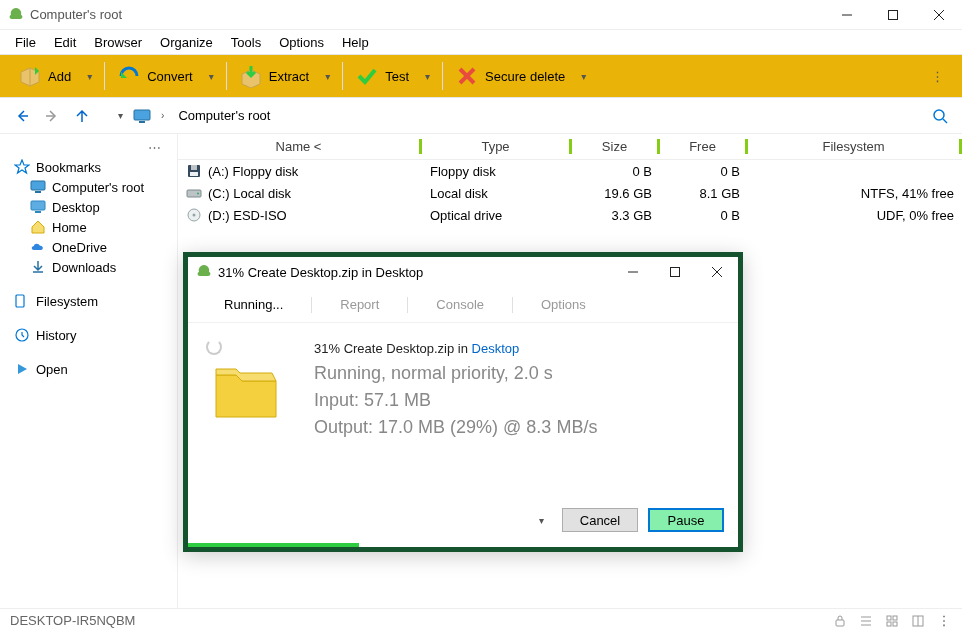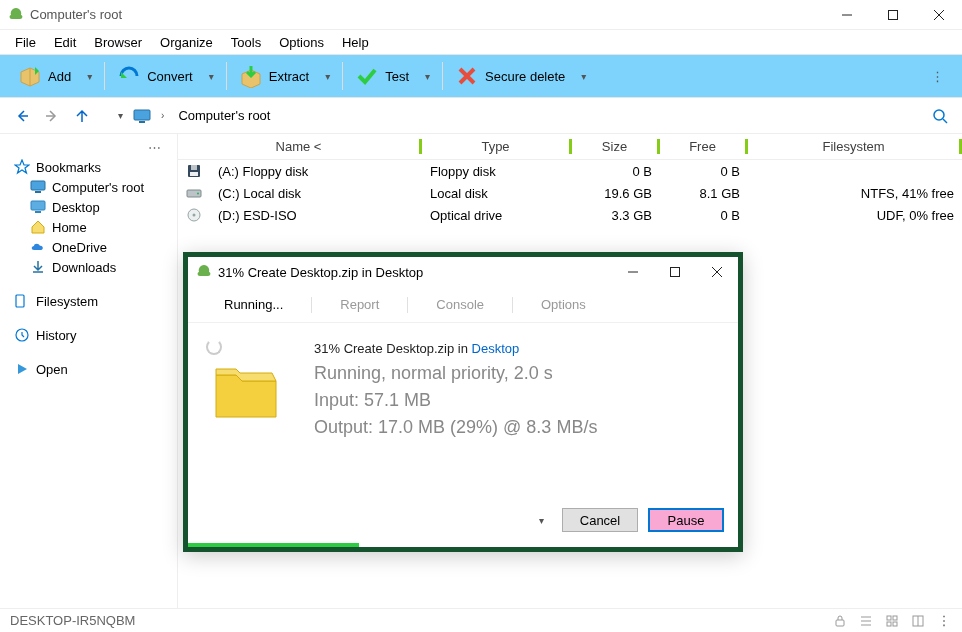--- a/index.html
+++ b/index.html
@@ -10,21 +10,21 @@
 .titlebar .app-icon { width: 16px; height: 16px; margin-right: 6px; }
 .titlebar .title { color: #555; flex: 1; }
 .titlebar .win-controls { display: flex; }
 .titlebar .win-btn { width: 46px; height: 30px; display: flex; align-items: center; justify-content: center; color: #444; }
 
 
 .menubar { height: 24px; display: flex; align-items: center; padding: 0 6px; gap: 0; }
 .menubar .menu-item { padding: 3px 9px; cursor: default; }
 
 
-.toolbar { height: 44px; background: #7dd3fc; border-top: 1px solid #e5e5e5; border-bottom: 1px solid #e5e5e5; display: flex; align-items: center; padding: 0 10px; }
+.toolbar { height: 44px; background: #eab308; border-top: 1px solid #e5e5e5; border-bottom: 1px solid #e5e5e5; display: flex; align-items: center; padding: 0 10px; }
 .toolbar .tb-btn { display: flex; align-items: center; padding: 4px 8px; gap: 6px; cursor: default; }
 .toolbar .tb-icon { width: 24px; height: 24px; display: flex; align-items: center; justify-content: center; }
 .toolbar .chev { padding: 4px 8px; color: #555; font-size: 10px; }
 .toolbar .sep { width: 1px; height: 28px; background: #ddd; margin: 0 4px; }
 .toolbar .more { margin-left: auto; padding: 4px 8px; color: #555; }
 .dots-vert { display:inline-block; line-height:4px; letter-spacing:0; font-size:13px; color:#555;}
 
 
 .addrbar { height: 36px; display: flex; align-items: center; padding: 0 10px; gap: 6px; border-bottom: 1px solid #eee; }
 .addrbar .nav-btn { width: 24px; height: 24px; display: flex; align-items: center; justify-content: center; color: #0066cc; cursor: default; }
@@ -47,21 +47,21 @@
 .table-head { display: flex; border-bottom: 1px solid #eee; height: 26px; align-items: center; }
 .table-head .th { padding: 0 8px; border-right: 3px solid #84cc16; color: #404040; cursor:default;text-align:center; }
 .th-name { width: 244px; }
 .th-type { width: 150px; }
 .th-size { width: 88px; text-align: right; }
 .th-free { width: 88px; text-align: right; }
 .th-fs { flex: 1; }
 
 .row { display: flex; height: 22px; align-items: center; }
 .row .cell { padding: 0 8px; }
-.row .cell-name { width: 244px; display: flex; align-items: center; gap: 16px; }
+.row .cell-name { width: 244px; display: flex; align-items: center; gap: 6px; }
 .row .cell-type { width: 150px; }
 .row .cell-size { width: 88px; text-align: right; }
 .row .cell-free { width: 88px; text-align: right; }
 .row .cell-fs { flex: 1; text-align: right; }
 .row .drive-icon { width: 16px; height: 16px; }
 
 
 .statusbar { position: absolute; bottom: 0; left: 0; right: 0; height: 24px; display: flex; align-items: center; padding: 0 10px; color: #666; border-top: 1px solid #eee; }
 .statusbar .status-right { margin-left: auto; display: flex; gap: 10px; align-items:center; }
 .statusbar .sb-ico { width: 16px; height: 16px; color: #999; display:flex; align-items:center; justify-content:center;}
@@ -83,21 +83,21 @@
 .dlg-body .spinner { width: 16px; height: 16px; border: 2px solid #ccc; border-top-color: transparent; border-radius: 50%; margin-left: 2px; }
 .dlg-body .folder-big { width: 68px; height: 56px; margin-top: 10px; margin-left: 8px; }
 .dlg-body .info { flex: 1; }
 .dlg-body .info .headline { font-size: 15px; color: #222; margin-bottom: 4px; }
 .dlg-body .info .headline .link { color: #0066cc; }
 .dlg-body .info .meta { color: #888; font-size: 18px; line-height: 1.5; }
 
 .dlg-footer { height: 46px; display: flex; align-items: center; justify-content: flex-end; padding: 0 14px; gap: 10px; }
 .dlg-footer .chev { color: #555; font-size: 10px; padding: 4px 8px; }
 .dlg-footer .btn { min-width: 76px; height: 24px; border: 1px solid #adadad; background: #e1e1e1; display: flex; align-items: center; justify-content: center; cursor: default; }
-.dlg-footer .btn.primary { border: 2px solid #0078d4; background: #f9a8d4; }
+.dlg-footer .btn.primary { border: 2px solid #0078d4; background: #86efac; }
 
 .dlg-progress { height: 4px; background: #fff; }
 .dlg-progress .bar { height: 100%; background: #2ecc40; width: 31%; }
 
 svg { display: block; }
 </style>
 </head>
 <body>
 
 <div class="titlebar">

